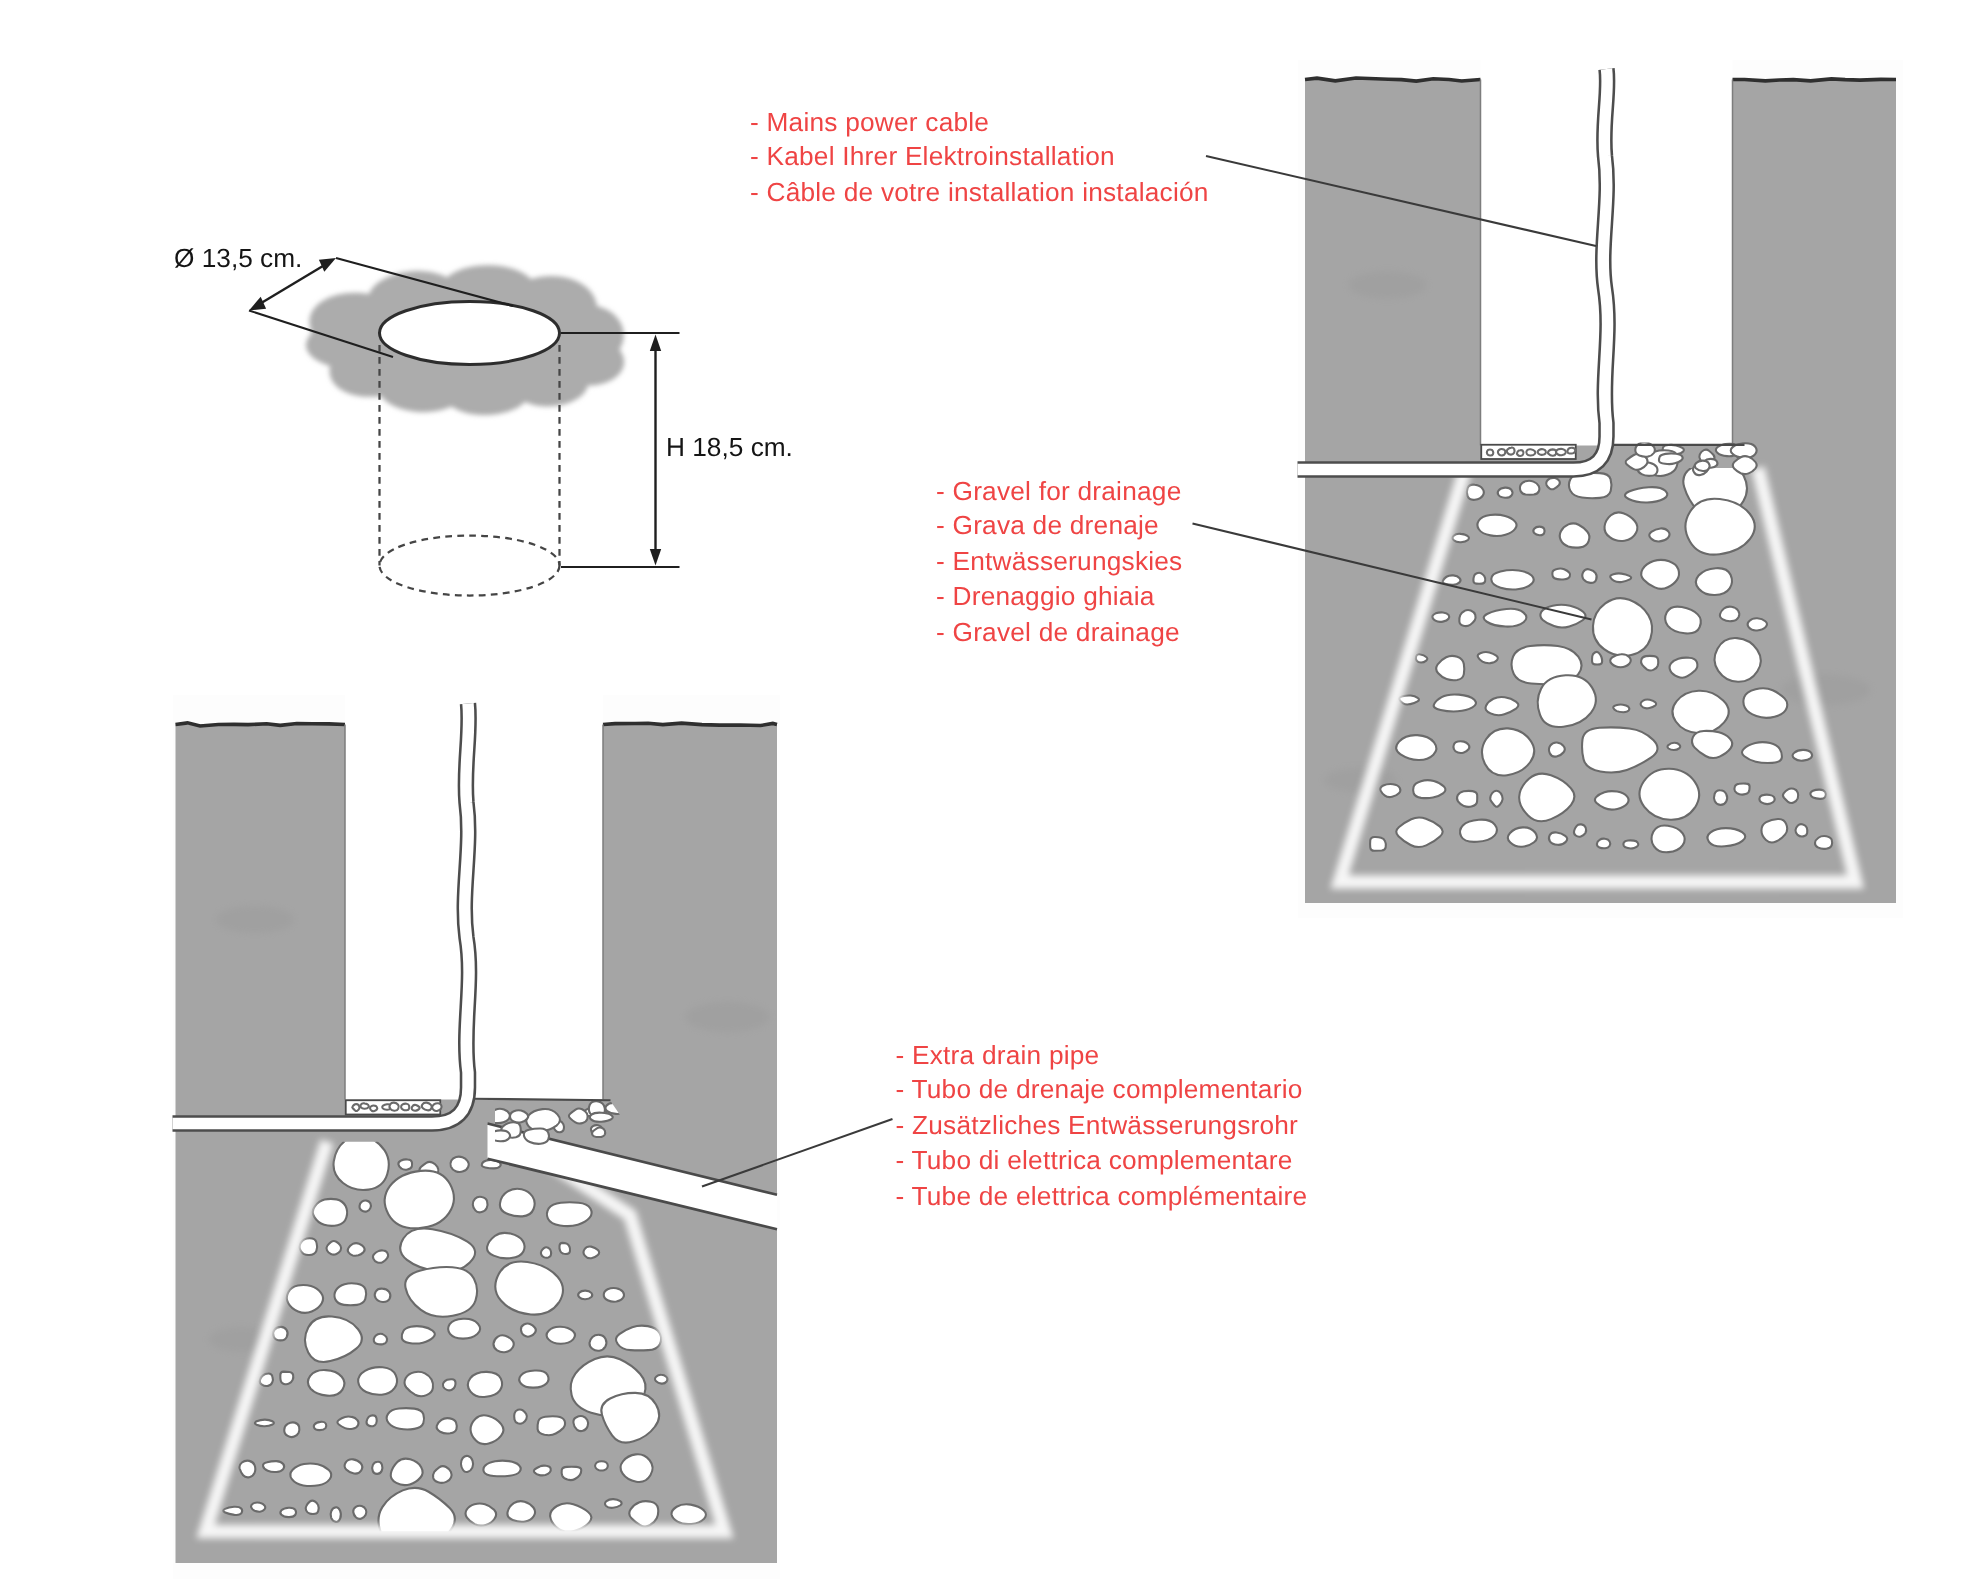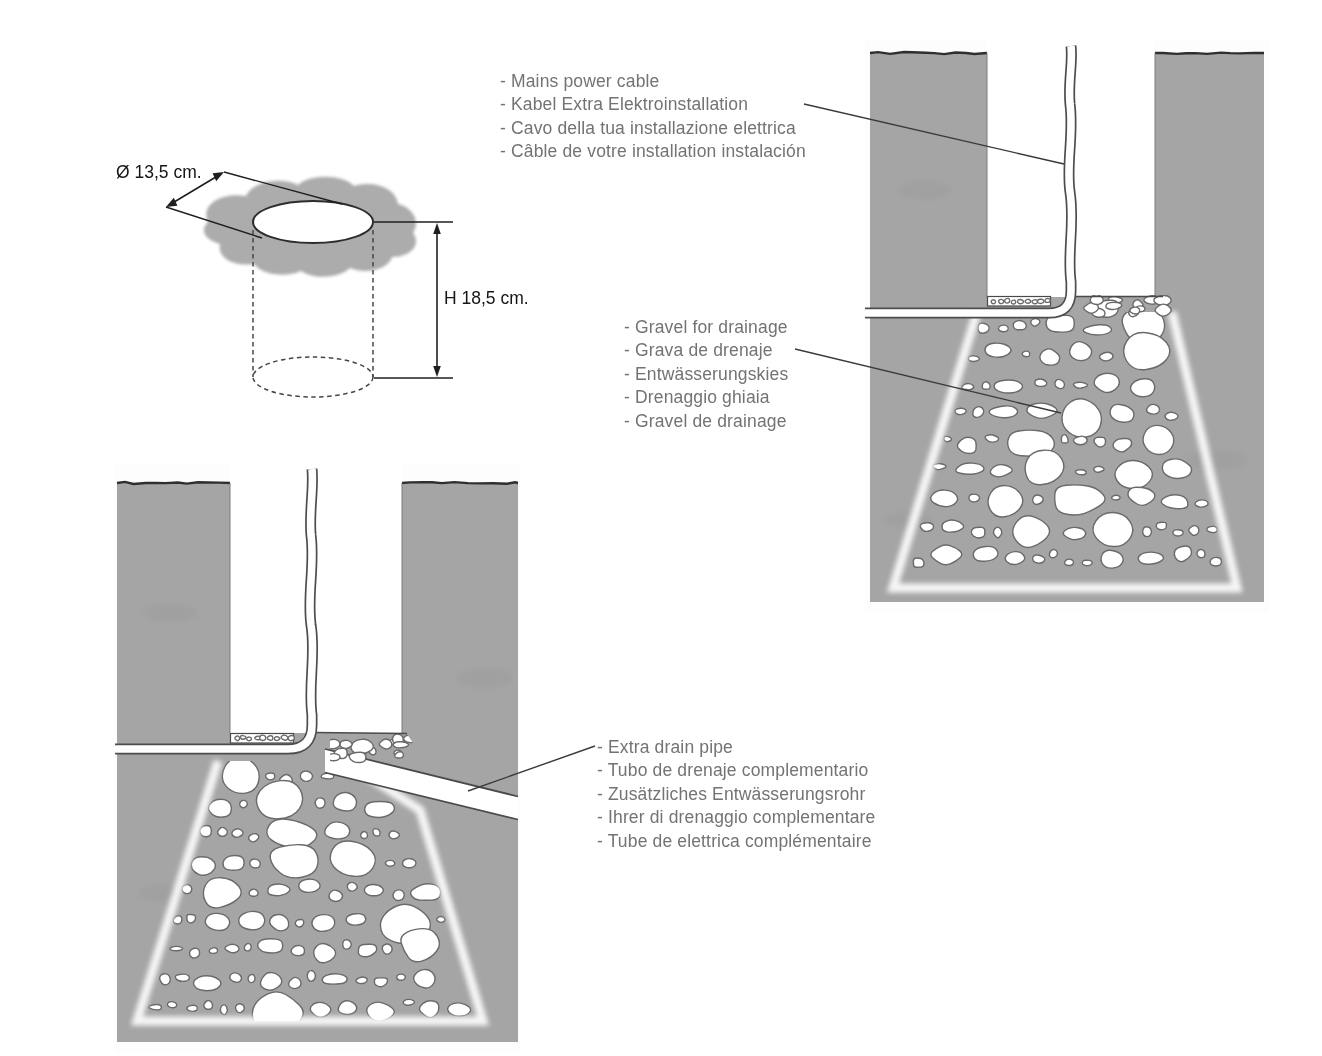--- a/index.html
+++ b/index.html
@@ -1,20 +1,20 @@
 <!DOCTYPE html>
 <html><head>
 <meta charset="utf-8">
 <style>
   html,body{margin:0;padding:0;background:#ffffff;}
   .page{position:relative;width:1322px;height:1056px;background:#ffffff;overflow:hidden;
         font-family:"Liberation Sans",sans-serif;}
   .fig{position:absolute;}
   .fig text{font-family:"Liberation Sans",sans-serif;}
-  .label{position:absolute;color:#737373;font-size:17.5px;line-height:23.4px;letter-spacing:.15px;}
+  .label{position:absolute;color:#ef4444;font-size:17.5px;line-height:23.4px;letter-spacing:.15px;}
   .label div{white-space:nowrap;}
   #leaders{position:absolute;left:0;top:0;pointer-events:none;}
 </style>
 </head>
 <body>
 
 <div class="page">
 
   <svg class="fig" id="fig-cylinder" style="left:100px;top:140px" width="430" height="290" viewBox="0 0 430 290">
     <defs>
@@ -324,36 +324,35 @@
       <path d="M157.7,276.1Q157.4,277.1 156.0,277.2Q154.7,277.3 153.6,276.7Q152.5,276.2 152.4,275.1Q152.3,274.0 153.4,273.3Q154.5,272.6 156.0,272.8Q157.5,273.0 157.7,274.1Q158.0,275.1 157.7,276.1Z" fill="#ffffff" stroke="#6a6a6a" stroke-width="1.4" stroke-linejoin="round"></path>
       <path d="M164.3,276.4Q163.4,277.2 162.3,277.4Q161.2,277.6 160.3,277.1Q159.4,276.5 159.4,275.7Q159.5,274.9 160.3,274.1Q161.1,273.4 162.3,273.7Q163.5,274.1 164.4,274.9Q165.2,275.7 164.3,276.4Z" fill="#ffffff" stroke="#6a6a6a" stroke-width="1.4" stroke-linejoin="round"></path>
       <path d="M172.5,276.1Q171.7,277.4 170.0,277.2Q168.2,276.9 166.9,275.8Q165.5,274.7 166.6,273.3Q167.7,271.8 169.5,272.1Q171.4,272.4 172.3,273.6Q173.2,274.7 172.5,276.1Z" fill="#ffffff" stroke="#6a6a6a" stroke-width="1.4" stroke-linejoin="round"></path>
       <path d="M179.0,276.1Q178.3,277.1 176.8,277.5Q175.4,278.0 174.2,277.1Q173.0,276.3 173.1,275.1Q173.2,274.0 174.3,273.2Q175.4,272.4 177.1,272.5Q178.7,272.7 179.2,273.9Q179.7,275.1 179.0,276.1Z" fill="#ffffff" stroke="#6a6a6a" stroke-width="1.4" stroke-linejoin="round"></path>
       <path d="M-3,286 L173,286 Q197,286 197,262 L197,252 C193,222 201,192 196,162 C192,132 200,102 196,72 C194,48 199,26 197,6" fill="none" stroke="#4d4d4d" stroke-width="11" stroke-linecap="butt" stroke-linejoin="round"></path>
       <path d="M-3,286 L173,286 Q197,286 197,262 L197,252 C193,222 201,192 196,162 C192,132 200,102 196,72 C194,48 199,26 197,6" fill="none" stroke="#ffffff" stroke-width="7.6" stroke-linecap="butt" stroke-linejoin="round"></path>
     </svg>
 
   <div class="label" id="label-cable" style="left:500px;top:70px">
     <div>- Mains power cable</div>
-    <div>- Kabel Extra Elektroinstallation</div>
-    <div>- Cavo della tua installazione elettrica</div>
+    <div>- Kabel Ihrer Elektroinstallation</div>
     <div>- Câble de votre installation instalación</div>
   </div>
   <div class="label" id="label-gravel" style="left:624px;top:316px">
     <div>- Gravel for drainage</div>
     <div>- Grava de drenaje</div>
     <div>- Entwässerungskies</div>
     <div>- Drenaggio ghiaia</div>
     <div>- Gravel de drainage</div>
   </div>
-  <div class="label" id="label-drain" style="left:597px;top:736px">
+  <div class="label" id="label-drain" style="left:597px;top:692px">
     <div>- Extra drain pipe</div>
     <div>- Tubo de drenaje complementario</div>
     <div>- Zusätzliches Entwässerungsrohr</div>
-    <div>- Ihrer di drenaggio complementare</div>
+    <div>- Tubo di elettrica complementare</div>
     <div>- Tube de elettrica complémentaire</div>
   </div>
 
   <svg id="leaders" width="1322" height="1056" viewBox="0 0 1322 1056">
     <line x1="804" y1="104" x2="1064" y2="164" stroke="#3a3a3a" stroke-width="1.4"></line>
     <line x1="795" y1="349" x2="1061" y2="413" stroke="#3a3a3a" stroke-width="1.4"></line>
     <line x1="595" y1="746" x2="468" y2="791" stroke="#3a3a3a" stroke-width="1.4"></line>
   </svg>
 </div>
 

